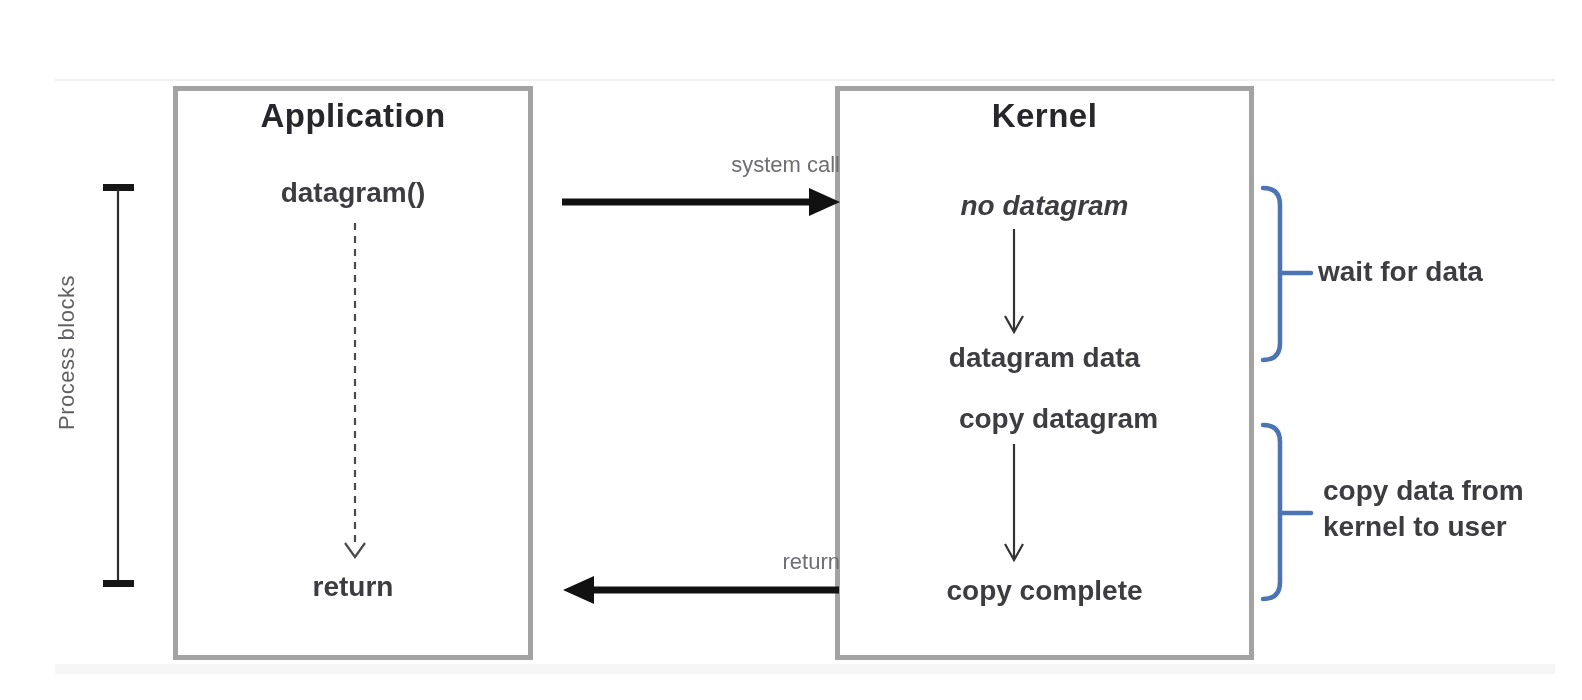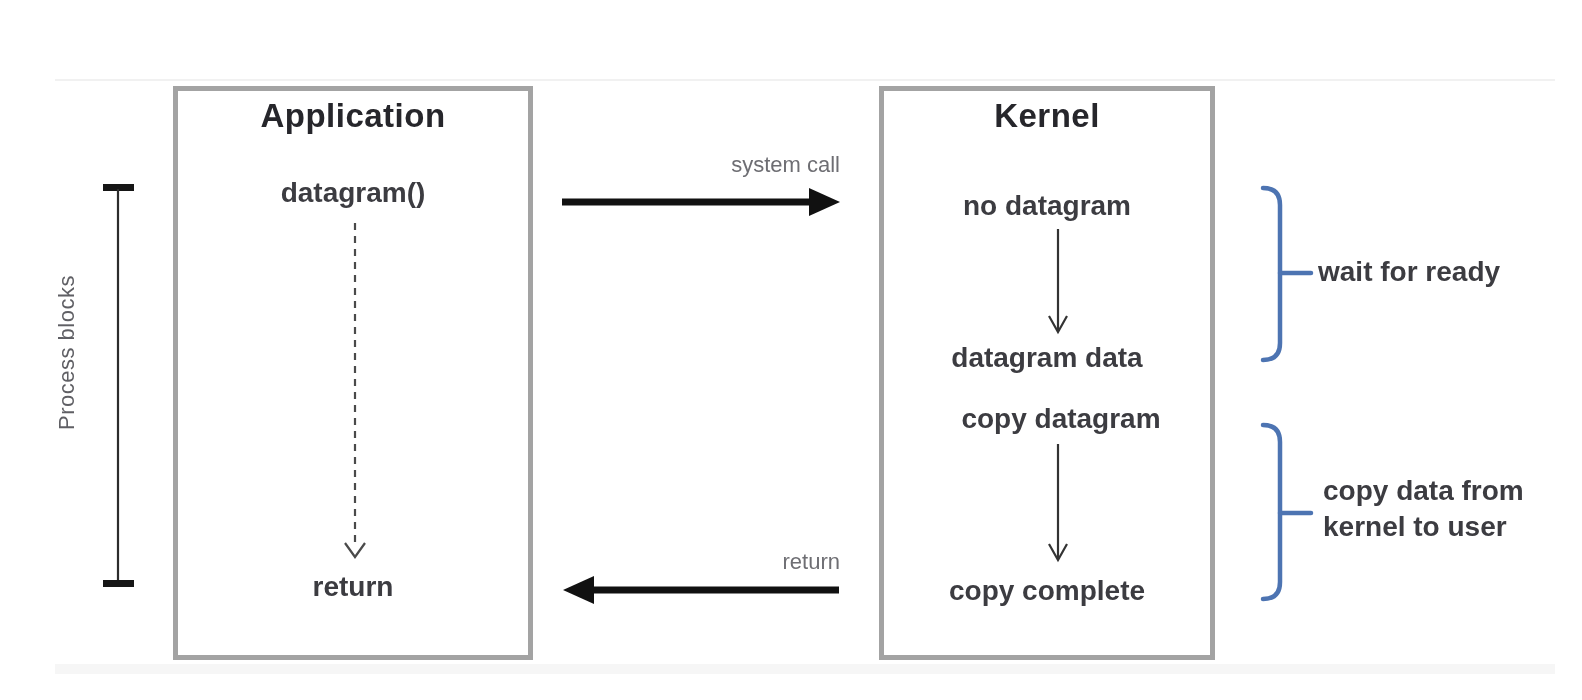--- a/index.html
+++ b/index.html
@@ -23,40 +23,40 @@
     width: 1500px; height: 10px; background: #f6f6f6;
   }
 
   .box {
     position: absolute;
     top: 86px; height: 574px;
     background: #ffffff;
     border: 5px solid #a3a3a3;
   }
   .app-box { left: 173px; width: 360px; }
-  .kernel-box { left: 879px; width: 336px; }
+  .kernel-box { left: 835px; width: 419px; }
 
   .box-title {
     position: absolute; left: 0; right: 0; top: 6px;
     text-align: center;
     font-size: 33px; font-weight: bold; color: #26262b;
     line-height: 38px;
     letter-spacing: 0.5px;
   }
 
   .node-label {
     position: absolute; left: 0; right: 0;
     text-align: center;
     font-size: 28px; font-weight: bold; color: #3c3c41;
     line-height: 33px;
   }
 
   .lbl-recvfrom { top: 85px; }
   .lbl-return   { top: 479px; }
-  .lbl-step0 { top: 98px; }
+  .lbl-step0 { top: 98px; font-style: italic; }
   .lbl-step1 { top: 250px; }
   .lbl-step2 { top: 311px; padding-left: 28px; }
   .lbl-step3 { top: 483px; }
 
   .box-svg { position: absolute; left: 0; top: 0; }
 
   .transfer-label {
     position: absolute; left: 555px; width: 285px;
     text-align: right;
     font-size: 22px; color: #6e6e73;
@@ -141,21 +141,21 @@
     <rect x="8" y="3" width="31" height="7" fill="#161616"></rect>
     <line x1="23" y1="8" x2="23" y2="402" stroke="#2c2c2c" stroke-width="2.2"></line>
     <rect x="8" y="399" width="31" height="7" fill="#161616"></rect>
   </svg>
   <div class="process-label">Process blocks</div>
 
   <svg class="brace-svg brace-1" width="72" height="182" viewBox="0 0 72 182">
     <path d="M 11 4 C 23 4 28 10 28 21 L 28 159 C 28 170 23 176 11 176" fill="none" stroke="#4d74b2" stroke-width="4.5" stroke-linecap="round"></path>
     <line x1="28" y1="89" x2="59" y2="89" stroke="#4d74b2" stroke-width="4.5" stroke-linecap="round"></line>
   </svg>
-  <div class="annotation anno-wait">wait for ready</div>
+  <div class="annotation anno-wait">wait for data</div>
 
   <svg class="brace-svg brace-2" width="72" height="184" viewBox="0 0 72 184">
     <path d="M 11 4 C 23 4 28 10 28 21 L 28 161 C 28 172 23 178 11 178" fill="none" stroke="#4d74b2" stroke-width="4.5" stroke-linecap="round"></path>
     <line x1="28" y1="92" x2="59" y2="92" stroke="#4d74b2" stroke-width="4.5" stroke-linecap="round"></line>
   </svg>
   <div class="annotation anno-copy">copy data from
 kernel to user</div>
 
 </div>
 

